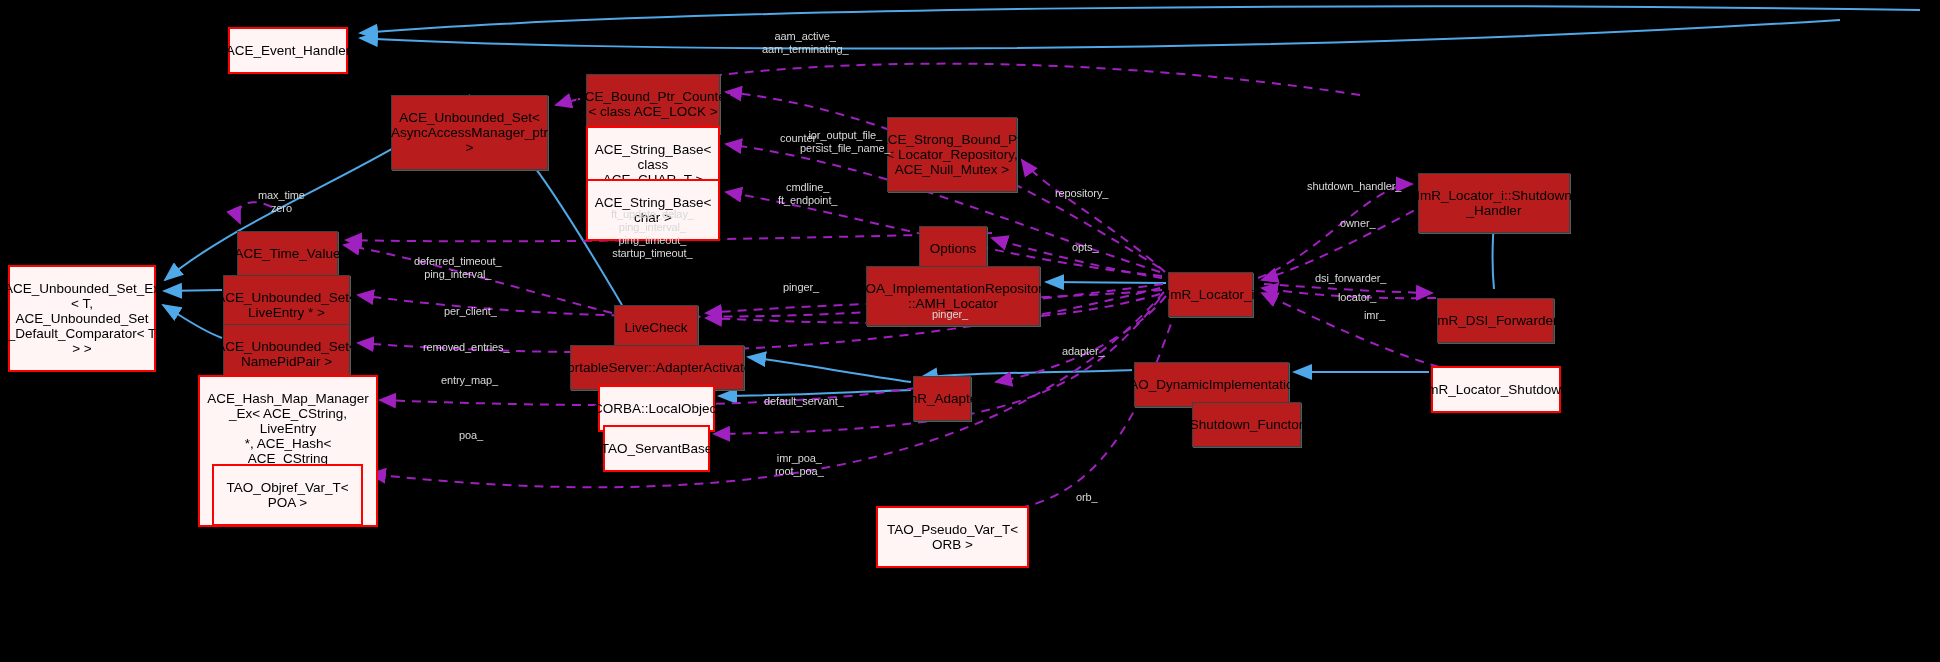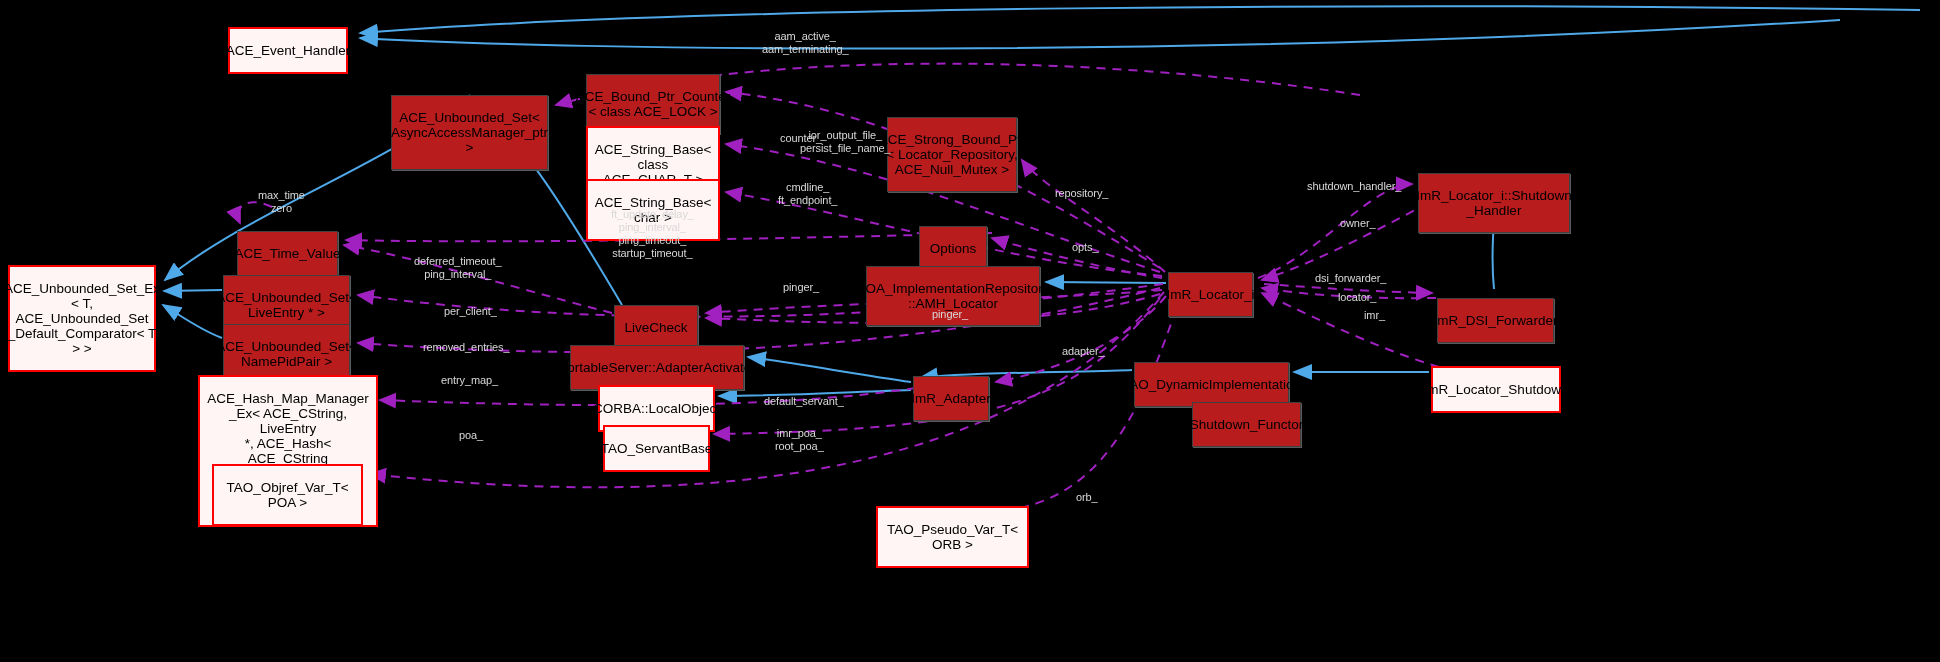--- a/index.html
+++ b/index.html
@@ -96,21 +96,21 @@
 &gt;, ACE_Null_Mutex &gt;</div>
       <div class="node hl" style="left: 212px; top: 464px; width: 151px; min-height: 24px;">TAO_Objref_Var_T&lt; POA &gt;</div>
       <div class="node plain" style="left: 614px; top: 305px; width: 84px; min-height: 22px;">LiveCheck</div>
       <div class="node plain" style="left: 570px; top: 345px; width: 174px; min-height: 22px;">PortableServer::AdapterActivator</div>
       <div class="node hl" style="left: 598px; top: 385px; width: 117px; min-height: 23px;">CORBA::LocalObject</div>
       <div class="node hl" style="left: 603px; top: 425px; width: 107px; min-height: 23px;">TAO_ServantBase</div>
       <div class="node hl" style="left: 876px; top: 506px; width: 153px; min-height: 24px;">TAO_Pseudo_Var_T&lt; ORB &gt;</div>
       <div class="node plain" style="left: 919px; top: 226px; width: 68px; min-height: 21px;">Options</div>
       <div class="node plain" style="left: 866px; top: 266px; width: 174px; min-height: 32px;">POA_ImplementationRepository
 ::AMH_Locator</div>
-      <div class="node plain" style="left: 913px; top: 376px; width: 76px; min-height: 22px;">ImR_Adapter</div>
+      <div class="node plain" style="left: 913px; top: 376px; width: 58px; min-height: 22px;">ImR_Adapter</div>
       <div class="node plain" style="left: 1168px; top: 272px; width: 85px; min-height: 22px;">ImR_Locator_i</div>
       <div class="node plain" style="left: 1134px; top: 362px; width: 155px; min-height: 22px;">TAO_DynamicImplementation</div>
       <div class="node plain" style="left: 1192px; top: 402px; width: 109px; min-height: 22px;">Shutdown_Functor</div>
       <div class="node plain" style="left: 1418px; top: 173px; width: 152px; min-height: 32px;">ImR_Locator_i::Shutdown
 _Handler</div>
       <div class="node plain" style="left: 1437px; top: 298px; width: 117px; min-height: 22px;">ImR_DSI_Forwarder</div>
       <div class="node hl" style="left: 1431px; top: 366px; width: 130px; min-height: 22px;">ImR_Locator_Shutdown</div>
     </div>
   <div id="labels">
       <div class="elabel" style="left: 762px; top: 30px;">aam_active_
@@ -131,21 +131,21 @@
 ping_timeout_
 startup_timeout_</div>
       <div class="elabel" style="left: 444px; top: 305px;">per_client_</div>
       <div class="elabel" style="left: 423px; top: 341px;">removed_entries_</div>
       <div class="elabel" style="left: 441px; top: 374px;">entry_map_</div>
       <div class="elabel" style="left: 459px; top: 429px;">poa_</div>
       <div class="elabel" style="left: 783px; top: 281px;">pinger_</div>
       <div class="elabel" style="left: 932px; top: 308px;">pinger_</div>
       <div class="elabel" style="left: 1062px; top: 345px;">adapter_</div>
       <div class="elabel" style="left: 764px; top: 395px;">default_servant_</div>
-      <div class="elabel" style="left: 775px; top: 427px;">imr_poa_
+      <div class="elabel" style="left: 775px; top: 452px;">imr_poa_
 root_poa_</div>
       <div class="elabel" style="left: 1076px; top: 491px;">orb_</div>
       <div class="elabel" style="left: 1307px; top: 180px;">shutdown_handler_</div>
       <div class="elabel" style="left: 1340px; top: 217px;">owner_</div>
       <div class="elabel" style="left: 1315px; top: 272px;">dsi_forwarder_</div>
       <div class="elabel" style="left: 1338px; top: 291px;">locator_</div>
       <div class="elabel" style="left: 1349px; top: 309px; padding-left: 15px;">imr_</div>
     </div>
 </div>
 

